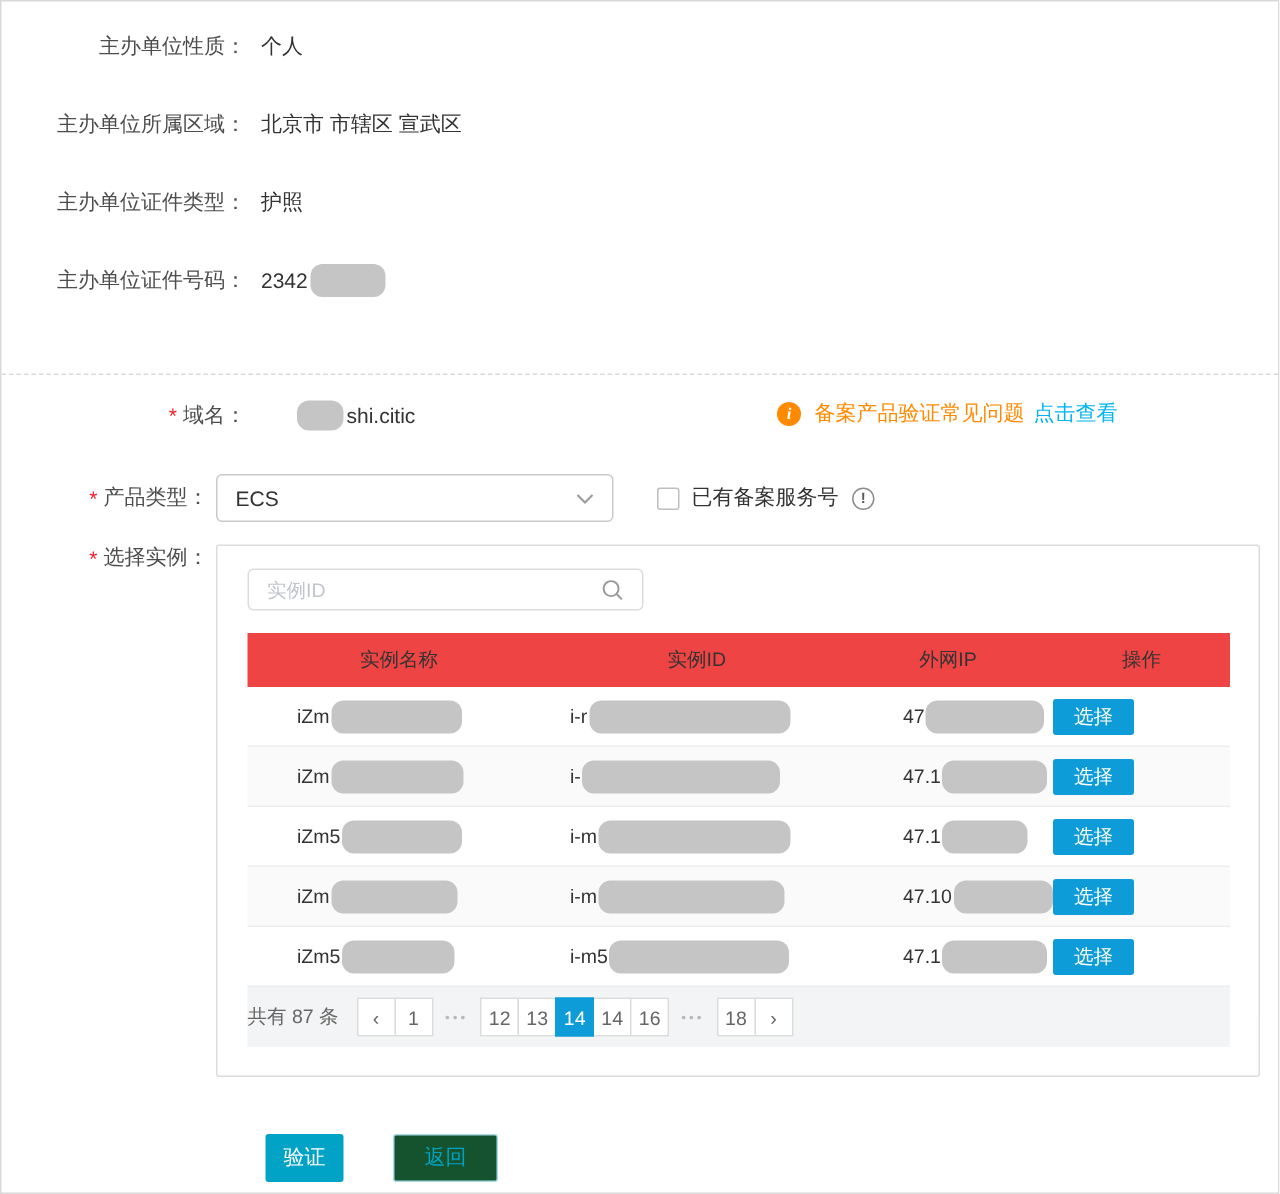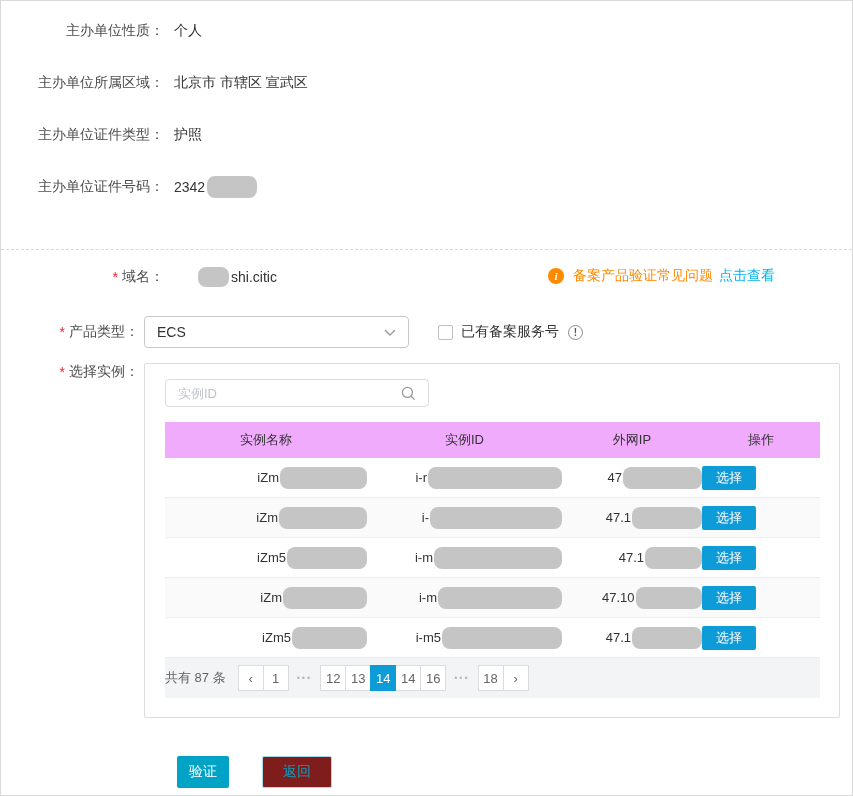--- a/index.html
+++ b/index.html
@@ -13,21 +13,21 @@
   .info-row { position:absolute; left:0; right:0; height:24px; display:flex; align-items:center; }
   .info-label { width:163px; text-align:right; font-size:14px; color:#4d4d4d; }
   .info-value { margin-left:10px; font-size:14px; color:#333; display:flex; align-items:center; }
   .redact { display:inline-block; background:#c5c5c5; border-radius:8px; vertical-align:middle; }
   .divider { position:absolute; left:0; right:0; top:248px; border-top:1px dashed #d9d9d9; }
   
   .field-row { position:absolute; left:0; display:flex; align-items:center; }
   .req { color:#f5222d; margin-right:4px; font-size:14px; }
   .f-label { font-size:14px; color:#4d4d4d; }
   .lab-box { display:flex; justify-content:flex-end; align-items:center; }
-  .faq { position:absolute; left:517px; top:266px; display:flex; align-items:center;margin-left:30px; }
+  .faq { position:absolute; left:517px; top:266px; display:flex; align-items:center; }
   .ic-info { width:16px; height:16px; border-radius:50%; background:#ff8a00; display:inline-flex;
              align-items:center; justify-content:center; margin-right:9px; }
   .ic-info::after { content:"i"; color:#fff; font-size:11px; font-style:italic; font-family:"Liberation Serif",serif; font-weight:bold; }
   .faq-text { color:#ff8a00; font-size:14px; }
   .faq-link { color:#00b4f0; font-size:14px; margin-left:6px; cursor:pointer; }
   .select { margin-left:5px; width:265px; height:32px; border:1px solid #c9c9c9; border-radius:4px;
             background:#fff; display:flex; align-items:center; padding:0 12px; cursor:pointer; }
   .select-val { font-size:14px; color:#333; flex:1; }
   .checkbox { width:15px; height:15px; border:1px solid #bfbfbf; border-radius:2px; background:#fff; cursor:pointer; }
   .cb-label { margin-left:8px; font-size:14px; color:#333; }
@@ -37,46 +37,46 @@
   
   .panel { position:absolute; left:143px; top:362px; width:696px; height:355px;
            border:1px solid #dcdcdc; border-radius:2px; background:#fff; }
   .search-box { position:absolute; left:20px; top:15px; width:264px; height:28px;
                 border:1px solid #dcdcdc; border-radius:4px; display:flex; align-items:center; }
   .search-box input { border:none; outline:none; flex:1; height:26px; padding:0 8px 0 12px;
                       font-size:13px; color:#333; background:transparent; }
   .search-box input::placeholder { color:#c0c4cc; }
   .search-ic { margin-right:12px; display:flex; }
   .table { position:absolute; left:20px; top:58px; width:655px; }
-  .thead { display:flex; height:36px; background:#f0abfc; align-items:center; }
+  .thead { display:flex; height:36px; background:#ef4444; align-items:center; }
   .th { font-size:13px; color:#333; text-align:center; }
   .c1 { width:202px; } .c2 { width:195px; } .c3 { width:140px; } .c4 { width:118px; }
   .tr { display:flex; height:40px; align-items:center; border-bottom:1px solid #ebedf0; }
   .tr.alt { background:#fafafa; }
-  .td { font-size:13px; color:#333; display:flex; align-items:center;justify-content:flex-end; }
+  .td { font-size:13px; color:#333; display:flex; align-items:center; }
   .td.c1 { padding-left:33px; }
   .td.c2 { padding-left:13px; }
   .td.c3 { padding-left:40px; }
   .td.c4 { justify-content:flex-start; }
   .td .redact { height:22px; margin-left:1px; }
   .btn-select { width:54px; height:24px; background:#0e9cd8; border:none; border-radius:2px;
                 color:#fff; font-size:13px; cursor:pointer; }
   .tfoot { display:flex; height:40px; background:#f3f4f5; align-items:center; justify-content:flex-start;
            padding-right:16px; }
   .total { font-size:13px; color:#666; margin-right:12px; }
   .pg-group { display:flex; }
   .pg { min-width:26px; height:26px; border:1px solid #dcdcdc; background:#fff; display:flex;
         align-items:center; justify-content:center; font-size:13px; color:#666; cursor:pointer; }
   .pg + .pg { margin-left:-1px; }
   .pg.active { background:#0e9cd8; border-color:#0e9cd8; color:#fff; position:relative; z-index:1; }
   .dots { font-size:9px; color:#b8b8b8; letter-spacing:2px; margin:0 8px; align-self:center; }
   
   .btn-verify { position:absolute; left:176px; top:755px; width:52px; height:32px; background:#00a2c6;
                 color:#fff; border:none; border-radius:2px; font-size:14px; cursor:pointer; }
-  .btn-back { position:absolute; left:261px; top:755px; width:70px; height:32px; background:#7f1d1d;
+  .btn-back { position:absolute; left:261px; top:755px; width:70px; height:32px; background:#14532d;
               color:#00a2c6; border:1px solid #a7d9e8; border-radius:2px; font-size:14px; cursor:pointer; }
 </style>
 </head>
 <body>
 
 <div class="page">
 
   <div class="info-row" style="top:18px">
     <span class="info-label">主办单位性质：</span>
     <span class="info-value">个人</span>

